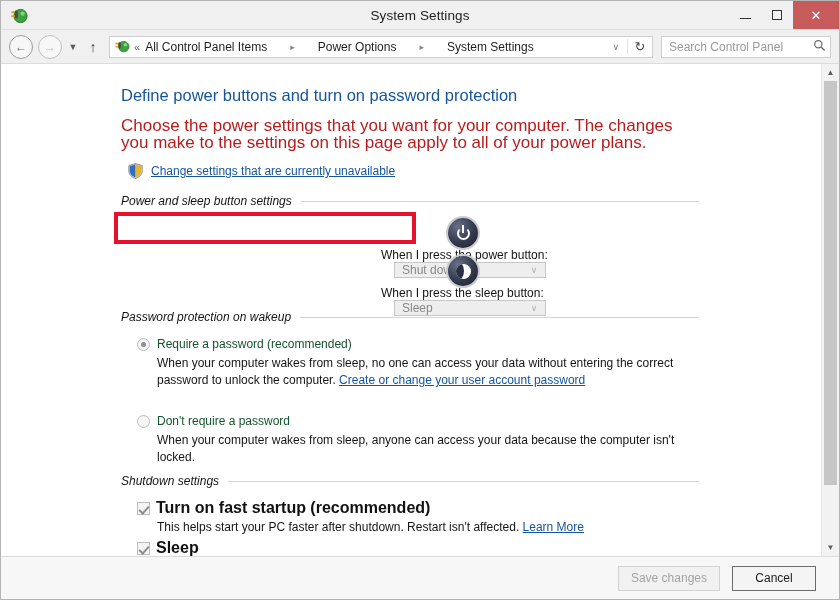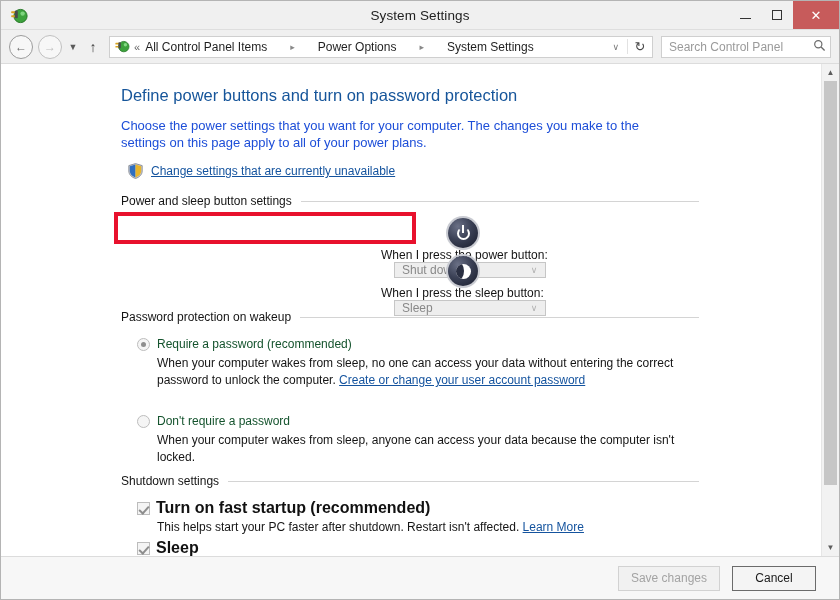--- a/index.html
+++ b/index.html
@@ -176,22 +176,22 @@
   }
   .inner { padding-left: 120px; padding-right: 20px; }
 
   h1.page-title {
     margin: 0 0 12px 0;
     font-size: 16.5px;
     font-weight: normal;
     color: #16559a;
   }
   .desc {
-    color: #1d4ed8;
-    font-size: 13px;
+    color: #b91c1c;
+    font-size: 17px;
     line-height: 17px;
     width: 565px;
     margin-bottom: 9px;
   }
 
   
   .highlight-box {
     position: absolute;
     left: 113px; top: 148px;
     width: 302px; height: 32px;
@@ -209,20 +209,21 @@
     color: #14539e;
     text-decoration: underline;
     font-size: 12px;
   }
 
   
   .group {
     display: flex; align-items: center;
     margin-top: 6px; margin-bottom: 10px;
     width: 578px;
+    font-style: italic;
   }
   .group-label { color: #141414; font-size: 12px; white-space: nowrap; padding-right: 9px; }
   .group-rule { flex: 1 1 auto; height: 1px; background: #d4d4d4; }
 
   .setting-row {
     display: flex; align-items: center;
     height: 38px;
     padding-left: 18px;
     flex-direction: column;
   }

